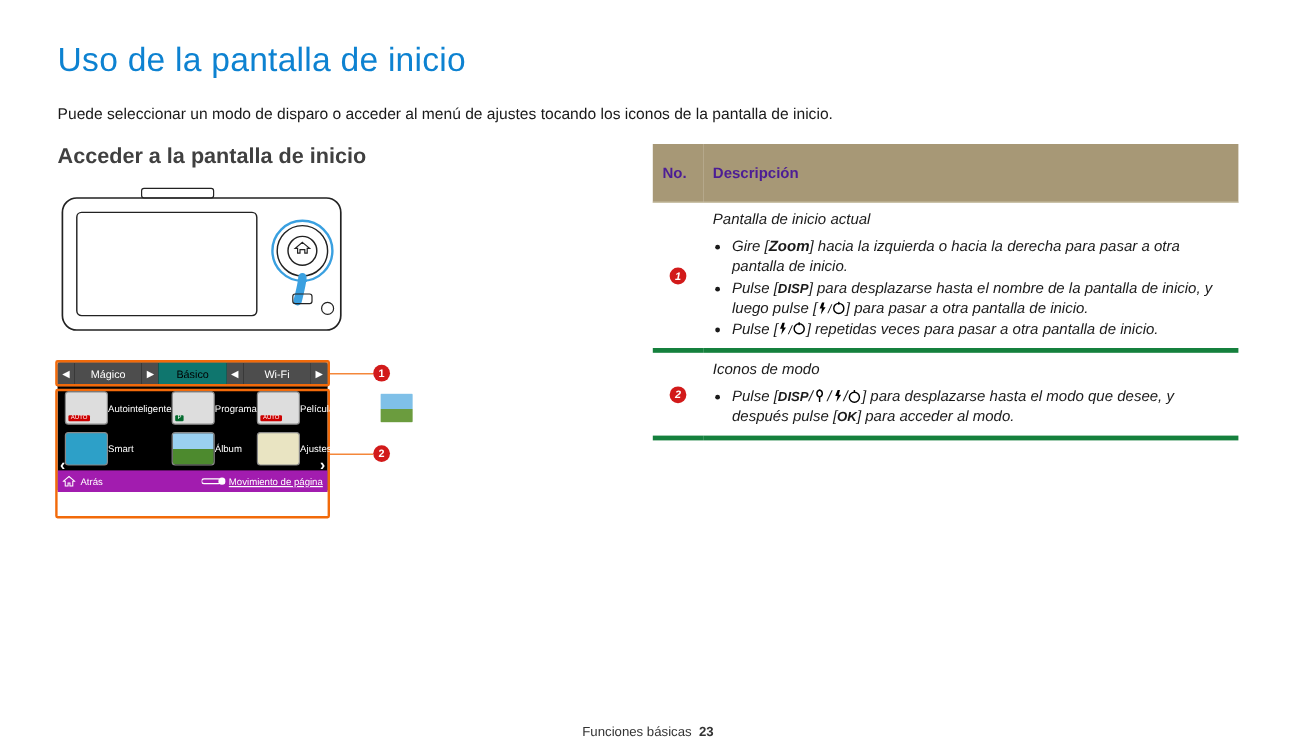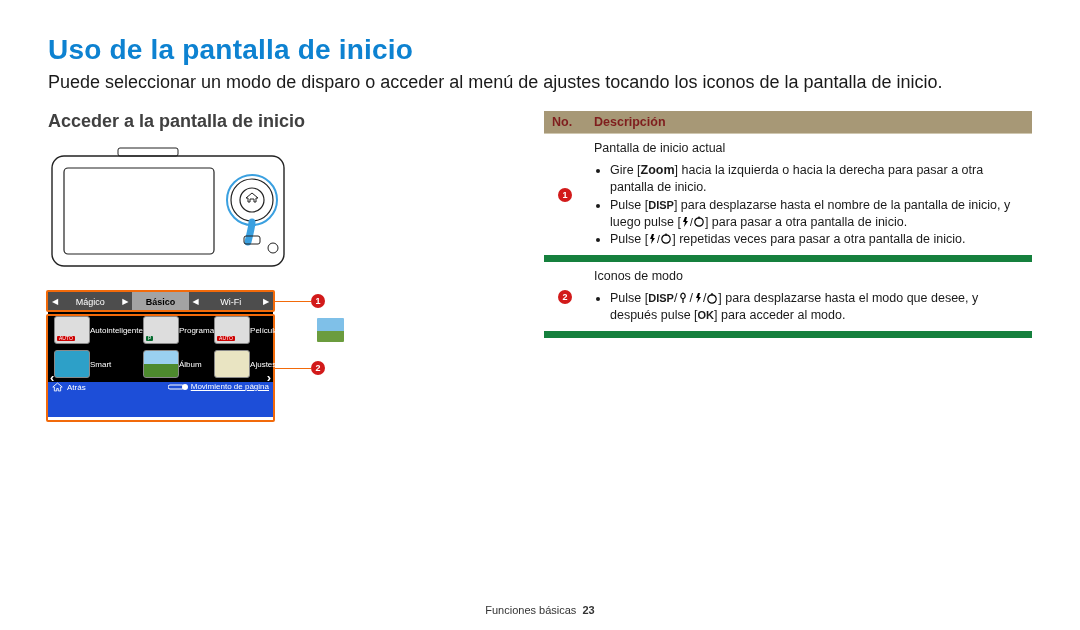--- a/index.html
+++ b/index.html
@@ -1,60 +1,60 @@
 <!DOCTYPE html>
 <html><head>
 <meta charset="utf-8">
 <style>
   * { box-sizing: border-box; margin: 0; padding: 0; }
   html, body { width: 1080px; height: 630px; background: #fff; font-family: Arial, Helvetica, sans-serif; color: #1a1a1a; }
   .page { padding: 34px 48px 10px 48px; position: relative; width: 100%; height: 100%; }
-  h1.title { color: #0d82d1; font-size: 28px; font-weight: 700; letter-spacing: 0.2px; margin-bottom: 6px; }
-  .intro { font-size: 18px; margin-bottom: 18px; }
+  h1.title { color: #0d82d1; font-size: 28px; font-weight: 400; letter-spacing: 0.2px; margin-bottom: 21px; }
+  .intro { font-size: 13px; margin-bottom: 18px; }
   .cols { display: flex; gap: 36px; }
   .left { width: 460px; }
   .right { flex: 1; }
   h2.sub { color: #404040; font-size: 18px; font-weight: 600; margin-bottom: 6px; }
   .body { font-size: 13px; line-height: 1.35; }
 
   
   .camera { margin-top: 12px; width: 240px; }
   .camera svg { width: 240px; height: 130px; }
 
   
   .panel-wrap { margin-top: 14px; position: relative; width: 270px; }
   .panel { width: 225px; background: #000; border-radius: 2px; padding: 0; font-size: 9px; color: #fff; }
   .panel-top { display: flex; align-items: stretch; height: 20px; border-bottom: 1px solid #3a3a3a; }
   .tab { flex: 1; display: flex; align-items: center; justify-content: center; background: #4d4d4d; font-size: 9px; }
-  .tab.sel { background: #a3a3a3; color: #000; font-weight: 700; }
+  .tab.sel { background: #0f766e; color: #000; font-weight: 400; }
   .tab-arrow { width: 14px; background: #4d4d4d; display: flex; align-items: center; justify-content: center; font-size: 8px; }
   .grid { display: grid; grid-template-columns: repeat(4, 1fr); gap: 4px 0px; padding: 4px 6px 2px 6px; position: relative; }
   .cell { display: flex; flex-direction: row; align-items: center; font-size: 8px; line-height: 1.05; text-align: center; }
   .thumb { width: 36px; height: 28px; background: #ddd; border: 1px solid #888; border-radius: 3px; margin-bottom: 2px; position: relative; overflow: hidden; }
   .thumb .badge { position: absolute; bottom: 2px; left: 2px; background: #c00; color: #fff; font-size: 5px; padding: 0 2px; border-radius: 1px; }
   .thumb.landscape { background: linear-gradient(#9ad0f0 50%, #4d8a2e 50%); }
   .thumb.setting { background: #e9e4c2; }
   .thumb.swirl { background: #2da0c8; }
   .thumb.movie { background: linear-gradient(#7fc0e8 55%, #6b9c3e 55%); border: 2px solid #fff; }
   .side-arrows { position: absolute; top: 78px; left: 0; width: 225px; display: flex; justify-content: space-between; padding: 0 2px; pointer-events: none; }
   .side-arrows span { color: #fff; font-size: 13px; font-weight: 900; }
-  .panel-bottom { display: flex; align-items: flex-start; height: 35px; background: #1d4ed8; font-size: 8px; padding: 0 4px; gap: 8px; }
+  .panel-bottom { display: flex; align-items: center; height: 18px; background: #a21caf; font-size: 8px; padding: 0 4px; gap: 8px; }
   .panel-bottom .lft { display: flex; align-items: center; gap: 4px; }
   .panel-bottom .rgt { margin-left: auto; display: flex; align-items: center; gap: 3px; text-decoration: underline; }
 
   
   .frame { position: absolute; border: 2px solid #f26a0a; border-radius: 2px; pointer-events: none; }
   .leader { position: absolute; height: 1px; background: #f26a0a; }
   .dot { position: absolute; width: 14px; height: 14px; border-radius: 50%; background: #d21a1a; color: #fff; font-size: 9px; display: flex; align-items: center; justify-content: center; font-weight: 700; }
 
   
   .tbl { width: 100%; border-collapse: collapse; font-size: 12.5px; }
-  .tbl th { background: #a79876; color: #7f1d1d; text-align: left; padding: 4px 8px; font-weight: 600; border-bottom: 1px solid #cfc7b0; }
+  .tbl th { background: #a79876; color: #4c1d95; text-align: left; padding: 17px 8px; font-weight: 600; border-bottom: 1px solid #cfc7b0; }
   .tbl th.no { width: 42px; }
-  .tbl td { border-bottom: 7px solid #15803d; padding: 6px 8px; vertical-align: top; line-height: 1.35; }
+  .tbl td { border-bottom: 4px solid #15803d; padding: 6px 8px; vertical-align: top; line-height: 1.35; font-style: italic; }
   .tbl td.no { text-align: center; vertical-align: middle; }
   .tbl ul { list-style: disc; padding-left: 16px; margin-top: 5px; }
   .tbl ul li { margin: 1px 0; }
   .bullet-num { display: inline-flex; width: 14px; height: 14px; border-radius: 50%; background: #d21a1a; color: #fff; font-size: 9px; align-items: center; justify-content: center; font-weight: 700; }
   .inlabel { font-family: Arial; font-weight: 700; font-size: 11px; }
   .keyicon { display: inline-flex; align-items: center; vertical-align: -2px; }
 
   .footer { position: absolute; left: 0; bottom: 14px; width: 100%; text-align: center; font-size: 11px; color: #333; }
   .footer .pg { font-weight: 700; }
 </style>

